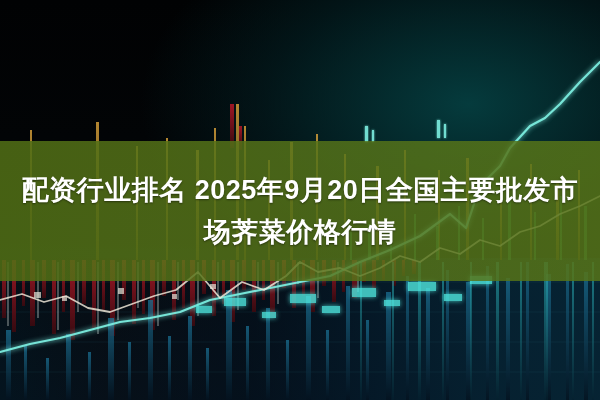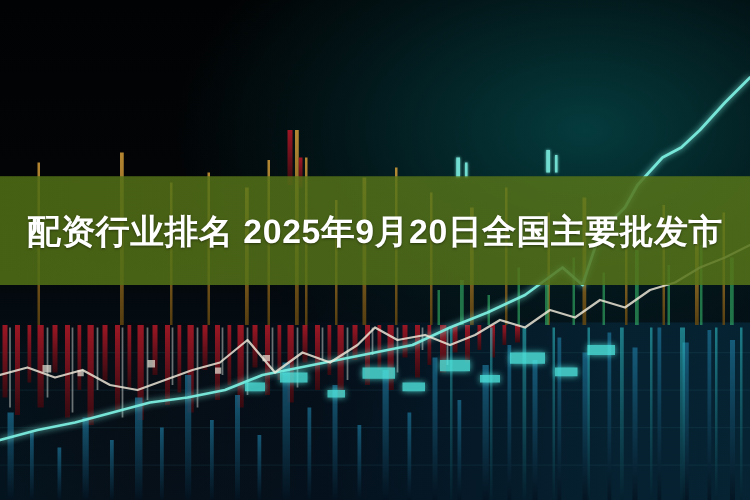--- a/index.html
+++ b/index.html
@@ -45,21 +45,21 @@
   #chart-svg {
     position: absolute;
     inset: 0;
   }
   
   #title-band {
     position: absolute;
     left: 0;
     top: 141px;
     width: 600px;
-    height: 87px;
+    height: 140px;
     background: rgba(86,115,24,0.82);
     mix-blend-mode: normal;
     display: flex;
     flex-direction: column;
     align-items: center;
     justify-content: center;
     box-sizing: border-box;
     padding: 0 16px;
   }
   #title-band::before {
@@ -322,15 +322,16 @@
       <rect x="34" y="292" width="7" height="6"></rect>
       <rect x="62" y="296" width="5" height="5"></rect>
       <rect x="118" y="288" width="6" height="6"></rect>
       <rect x="172" y="294" width="5" height="5"></rect>
       <rect x="210" y="284" width="6" height="5"></rect>
     </g>
   </svg>
 
   <div id="title-band">
     <div class="title-line">配资行业排名 2025年9月20日全国主要批发市</div>
+    <div class="title-line">场荠菜价格行情</div>
   </div>
 
 </div>
 
 </body></html>

